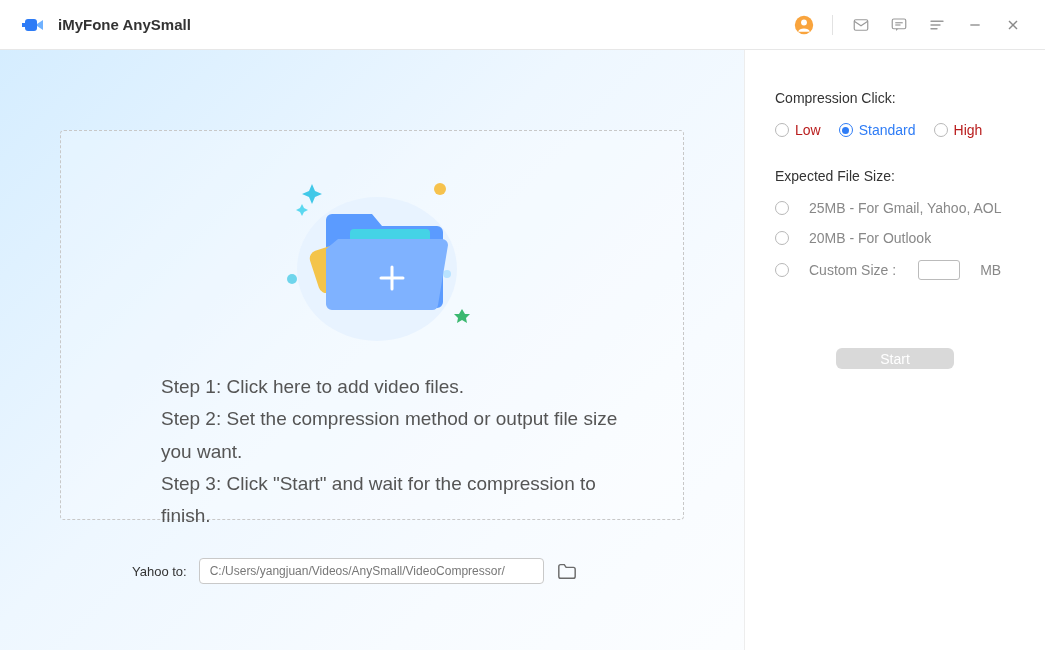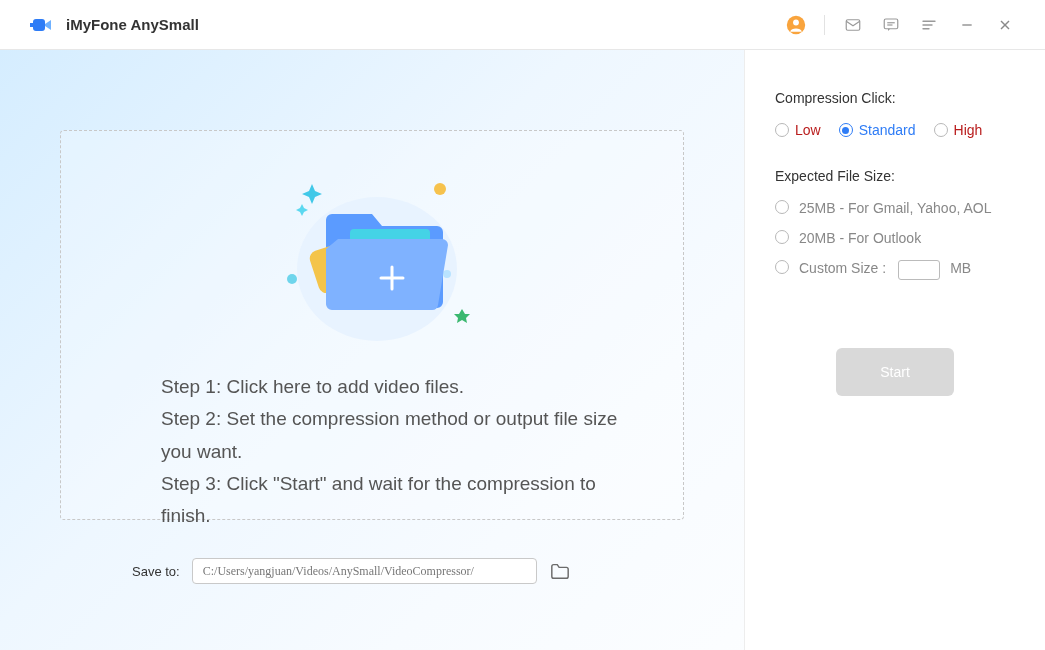--- a/index.html
+++ b/index.html
@@ -9,21 +9,21 @@
     height: 650px;
     overflow: hidden;
     background: #fff;
     color: #333;
   }
   .titlebar {
     height: 50px;
     display: flex;
     align-items: center;
     justify-content: space-between;
-    padding: 0 30px;
+    padding: 0 22px;
     border-bottom: 1px solid #e7e7e7;
     background: #fff;
   }
   .titlebar-left {
     display: flex;
     align-items: center;
     gap: 10px;
   }
   .app-logo {
     width: 26px;
@@ -108,21 +108,20 @@
   }
   .save-input {
     width: 345px;
     height: 26px;
     border: 1px solid #c9c9c9;
     border-radius: 4px;
     padding: 0 10px;
     font-size: 12px;
     color: #777;
     background: #fff;
-    font-family: Liberation Serif, serif;
   }
   .folder-btn {
     width: 22px;
     height: 20px;
     cursor: pointer;
     color: #6b6b6b;
   }
   .sidebar {
     width: 300px;
     padding: 40px 30px 30px 30px;
@@ -170,37 +169,38 @@
     display: none;
   }
   .radio-opt.selected .radio-dot { display: block; }
   .size-list {
     display: flex;
     flex-direction: column;
     gap: 14px;
   }
   .size-opt {
     display: inline-flex;
-    gap: 10px;
+    align-items: center;
+    gap: 20px;
     font-size: 14px;
     color: #888;
     cursor: pointer;
   }
   .custom-input {
     width: 42px;
     height: 20px;
     border: 1px solid #bbb;
     border-radius: 3px;
     font-size: 12px;
     padding: 0 4px;
     margin-left: 2px;
   }
   .start-btn {
     width: 118px;
-    height: 48px;
+    height: 21px;
     border: none;
     border-radius: 6px;
     background: #d9d9d9;
     color: #fff;
     font-size: 14px;
     margin: 68px auto 0;
     display: block;
     cursor: pointer;
   }
 </style>
@@ -292,21 +292,21 @@
         </svg>
       </div>
       <div class="steps">
         <div>Step 1: Click here to add video files.</div>
         <div>Step 2: Set the compression method or output file size you want.</div>
         <div>Step 3: Click "Start" and wait for the compression to finish.</div>
       </div>
     </div>
 
     <div class="save-row">
-      <span class="save-label">Save to:</span>
+      <span class="save-label">Yahoo to:</span>
       <input class="save-input" type="text" readonly="" value="C:/Users/yangjuan/Videos/AnySmall/VideoCompressor/" style="">
       <span class="folder-btn">
         <svg viewBox="0 0 24 22" width="22" height="20" fill="none" stroke="#6b6b6b" stroke-width="1.6">
           <path d="M3 6 a2 2 0 0 1 2 -2 h4 l2 3 h8 a2 2 0 0 1 2 2 v8 a2 2 0 0 1 -2 2 H5 a2 2 0 0 1 -2 -2 Z"></path>
         </svg>
       </span>
     </div>
   </div>
 
   <div class="sidebar">

